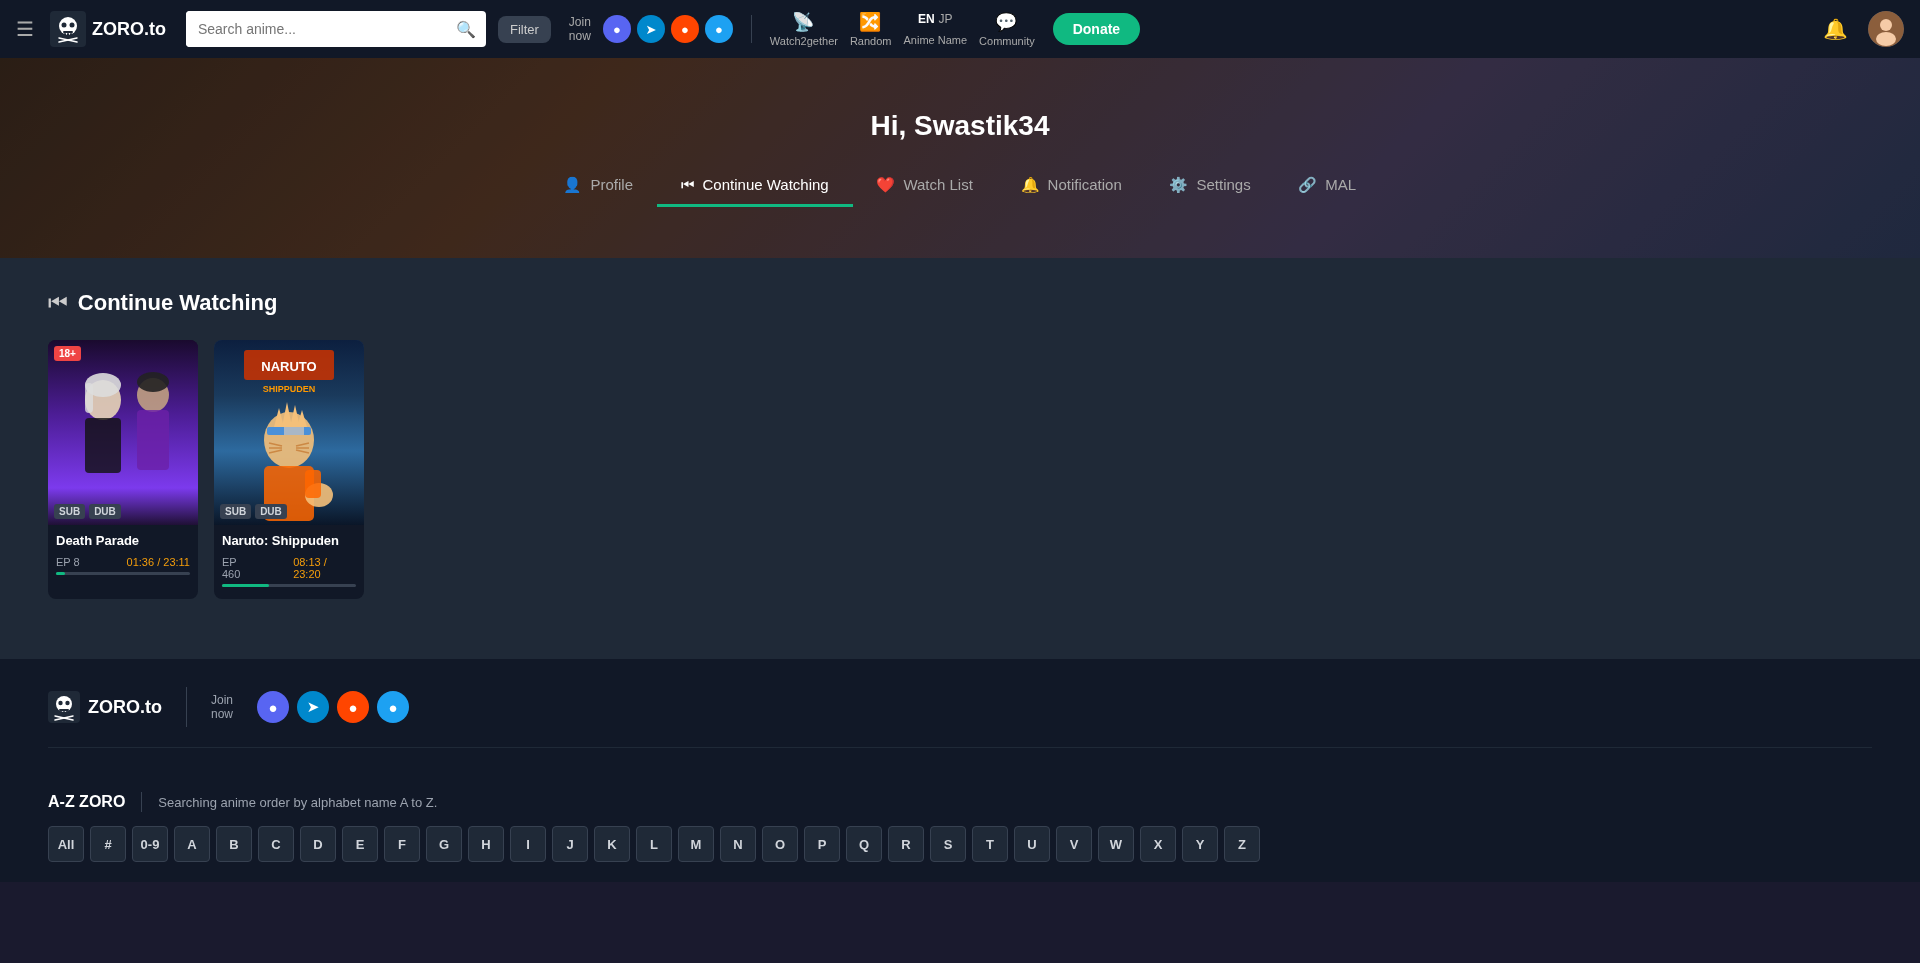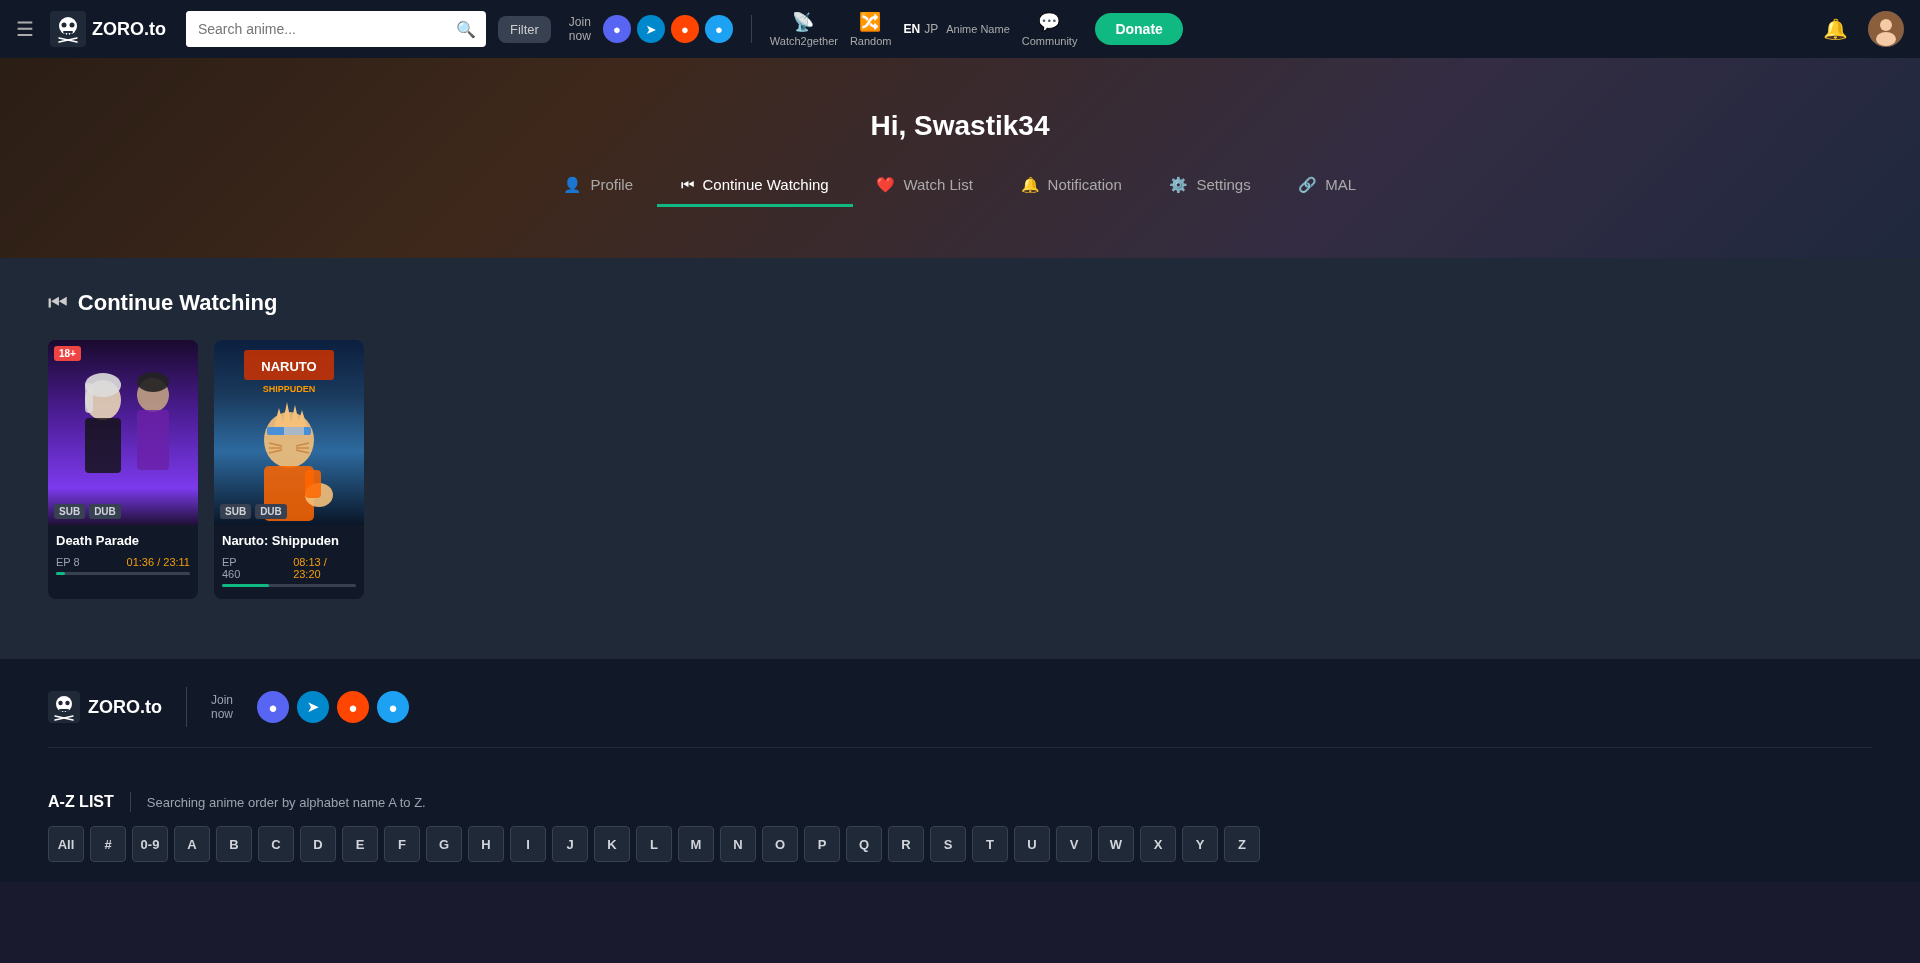--- a/index.html
+++ b/index.html
@@ -134,21 +134,21 @@
       flex-direction: column;
       align-items: center;
       cursor: pointer;
       gap: 2px;
     }
     .navbar-random .icon { font-size: 18px; color: #aaa; }
     .navbar-random .label { font-size: 11px; color: #aaa; }
 
     .navbar-animename {
       display: flex;
-      flex-direction: row;
+      flex-direction: column;
       align-items: center;
       cursor: pointer;
       gap: 8px;
     }
     .navbar-animename .lang {
       display: flex;
       gap: 4px;
       font-size: 12px;
     }
     .lang-en { color: #fff; font-weight: 700; }
@@ -723,21 +723,21 @@
       <div class="footer-social-icon social-discord">●</div>
       <div class="footer-social-icon social-telegram">➤</div>
       <div class="footer-social-icon social-reddit">●</div>
       <div class="footer-social-icon social-twitter">●</div>
     </div>
   </div>
 </footer>
 
 <div class="az-section">
   <div class="az-header">
-    <span class="az-title">A-Z LIST</span>
+    <span class="az-title">A-Z ZORO</span>
     <div class="az-divider"></div>
     <span class="az-desc">Searching anime order by alphabet name A to Z.</span>
   </div>
   <div class="az-letters" id="az-letters-container">
   <div class="az-letter">All</div>
       <div class="az-letter">#</div>
       <div class="az-letter">0-9</div>
       <div class="az-letter">A</div>
       <div class="az-letter">B</div>
       <div class="az-letter">C</div>

